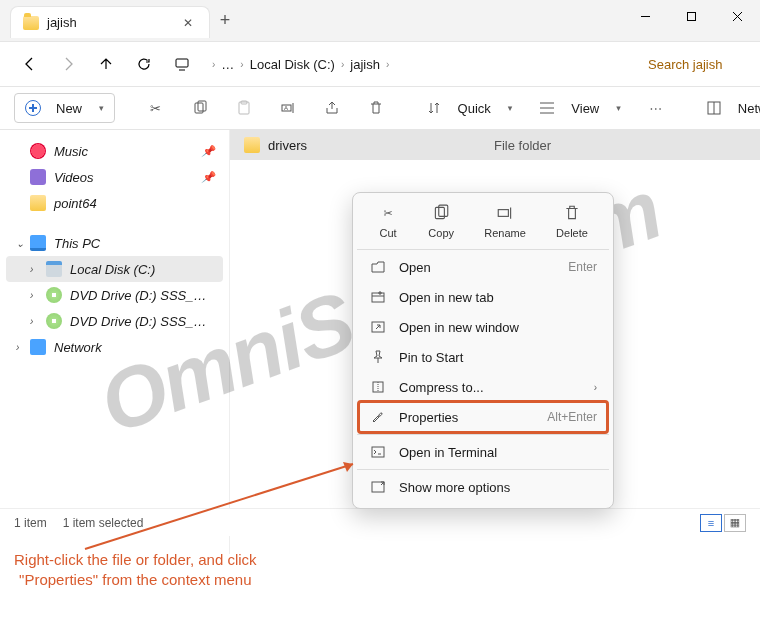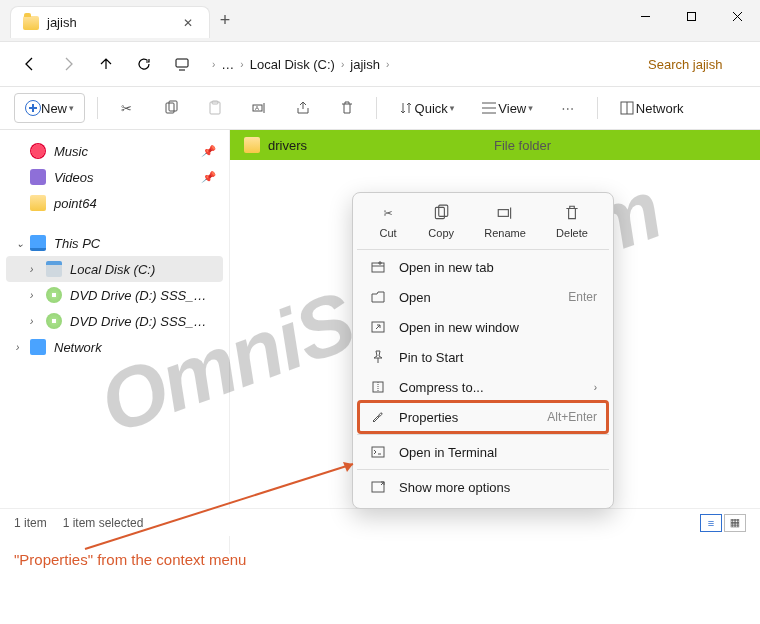--- a/index.html
+++ b/index.html
@@ -19,21 +19,21 @@
   
   .navbar { display:flex; align-items:center; height:44px; padding:0 10px 0 14px; gap:6px; background:#fff; }
   .nav-btn { width:32px; height:32px; display:flex; align-items:center; justify-content:center; color:#1a1a1a; border-radius:4px; }
   .nav-btn.dim { color:#aaa; }
   .breadcrumb { display:flex; align-items:center; gap:6px; margin-left:8px; font-size:13px; }
   .chev { color:#888; font-size:10px; }
   .search { margin-left:auto; color:#a16207; padding:6px 8px; width:110px; }
 
   
   .toolbar { display:flex; align-items:center; height:44px; padding:0 14px; gap:10px; border-top:1px solid #e5e5e5; border-bottom:1px solid #e5e5e5; }
-  .tb-btn { display:flex; align-items:center; gap:0; height:30px; padding:0 8px; border-radius:4px; }
+  .tb-btn { display:flex; align-items:center; gap:15px; height:30px; padding:0 8px; border-radius:4px; }
   .tb-new { border:1px solid #d0d0d0; padding:0 10px; }
   .tb-new .plus { width:16px;height:16px;border:1.5px solid #2f6fd0;border-radius:50%;position:relative;}
   .tb-new .plus::before,.tb-new .plus::after{content:"";position:absolute;background:#2f6fd0;}
   .tb-new .plus::before{left:3px;top:6px;width:8px;height:1.5px;}
   .tb-new .plus::after{left:6px;top:3px;width:1.5px;height:8px;}
   .sep { width:1px; height:22px; background:#ddd; margin:0 2px; }
   .ico18 { width:18px;height:18px;display:flex;align-items:center;justify-content:center;color:#555;}
   .chevd { font-size:9px; color:#666; margin-left:2px;}
 
   
@@ -51,21 +51,21 @@
   .ico-pc{background:#4aa3ff;border-radius:2px;border-bottom:3px solid #2a7bd0;}
   .ico-disk{background:#cfd8df;border-radius:2px;border-top:4px solid #5aa0e0;}
   .ico-dvd{background:radial-gradient(circle,#fff 20%,#a8e08a 22%,#8fd070 100%);border-radius:50%;}
   .ico-net{background:#4aa3ff;border-radius:2px;}
 
   .filepane { flex:1; position:relative; }
   .colhead { display:flex; align-items:center; height:30px; border-bottom:1px solid #eee; color:#444; font-size:12px;}
   .colhead > div { padding:0 14px; border-right:1px solid #f0f0f0; display:flex;align-items:center;gap:6px;}
   .col-name{width:250px;} .col-date{width:140px;} .col-type{flex:1;}
   .sortarrow{font-size:9px;color:#666;}
-  .row { display:flex; align-items:center; height:30px; background:#84cc16;}
+  .row { display:flex; align-items:center; height:30px; background:#e5e5e5;}
   .row .cell{padding:0 14px;}
   .row .col-name{display:flex;align-items:center;gap:8px;}
   .row .col-date{color:#555;} .row .col-type{color:#555;}
 
   
   .status { position:absolute; bottom:88px; left:0; right:0; display:flex; align-items:center; height:28px; padding:0 14px; font-size:12px; color:#555; border-top:1px solid #eee; background:#fff;gap:16px;}
   .viewtoggle{margin-left:auto;display:flex;gap:2px;}
   .viewtoggle div{width:22px;height:18px;border:1px solid #bbb;display:flex;align-items:center;justify-content:center;font-size:11px;}
   .viewtoggle .active{border:1.5px solid #2f6fd0;color:#2f6fd0;}
 
@@ -341,36 +341,36 @@
             <path d="M3 4h10M5 4v9h6V4M6 4V2h4v2" fill="none" stroke="#555"></path>
           </svg>
         </span>
         <span>Delete</span>
       </div>
   </div>
   <div class="ctx-sep"></div>
   <div class="ctx-item">
       <span class="ci-ico">
         <svg width="16" height="16" viewBox="0 0 16 16">
+          <path d="M2 5h5l1-2h6v10H2z" fill="none" stroke="#555"></path>
+        </svg>
+      </span>
+      <span>Open</span>
+      <span class="shortcut">Enter</span>
+    </div>
+  <div class="ctx-item">
+      <span class="ci-ico">
+        <svg width="16" height="16" viewBox="0 0 16 16">
           <rect x="2" y="4" width="12" height="9" fill="none" stroke="#555"></rect>
           <line x1="2" y1="7" x2="14" y2="7" stroke="#555"></line>
           <line x1="10" y1="2" x2="10" y2="6" stroke="#555"></line>
           <line x1="8" y1="4" x2="12" y2="4" stroke="#555"></line>
         </svg>
       </span>
       <span>Open in new tab</span>
-    </div>
-  <div class="ctx-item">
-      <span class="ci-ico">
-        <svg width="16" height="16" viewBox="0 0 16 16">
-          <path d="M2 5h5l1-2h6v10H2z" fill="none" stroke="#555"></path>
-        </svg>
-      </span>
-      <span>Open</span>
-      <span class="shortcut">Enter</span>
     </div>
   <div class="ctx-item">
       <span class="ci-ico">
         <svg width="16" height="16" viewBox="0 0 16 16">
           <rect x="2" y="3" width="12" height="10" fill="none" stroke="#555"></rect>
           <path d="M6 10l4-4m0 3V6H7" fill="none" stroke="#555"></path>
         </svg>
       </span>
       <span>Open in new window</span>
     </div>
@@ -421,14 +421,15 @@
       </span>
       <span>Show more options</span>
     </div>
 </div>
 
 <svg class="annotation-arrow" viewBox="0 0 300 100">
   <line x1="10" y1="95" x2="278" y2="10" stroke="#d95b2e" stroke-width="2"></line>
   <polygon points="278,10 268,8 272,18" fill="#d95b2e"></polygon>
 </svg>
 <div class="annotation-text">
+  <div>Right-click the file or folder, and click</div>
   <div style="text-align:center">"Properties" from the context menu</div>
 </div>
 
 </body></html>

